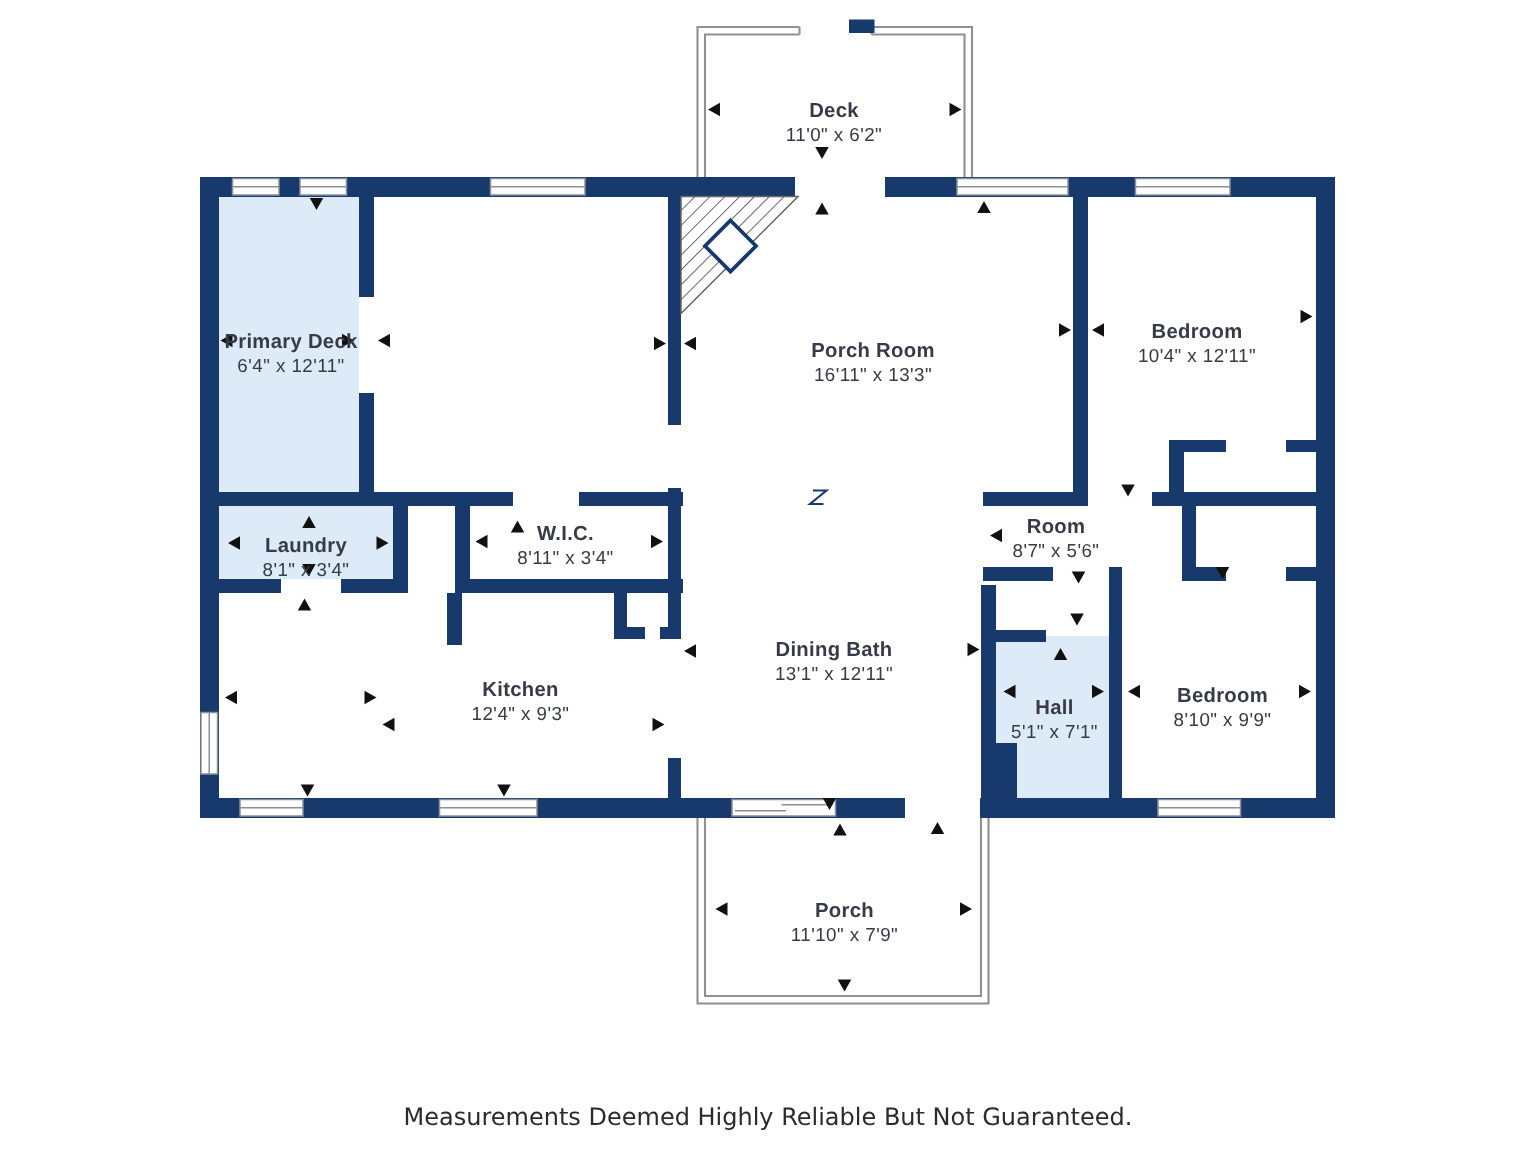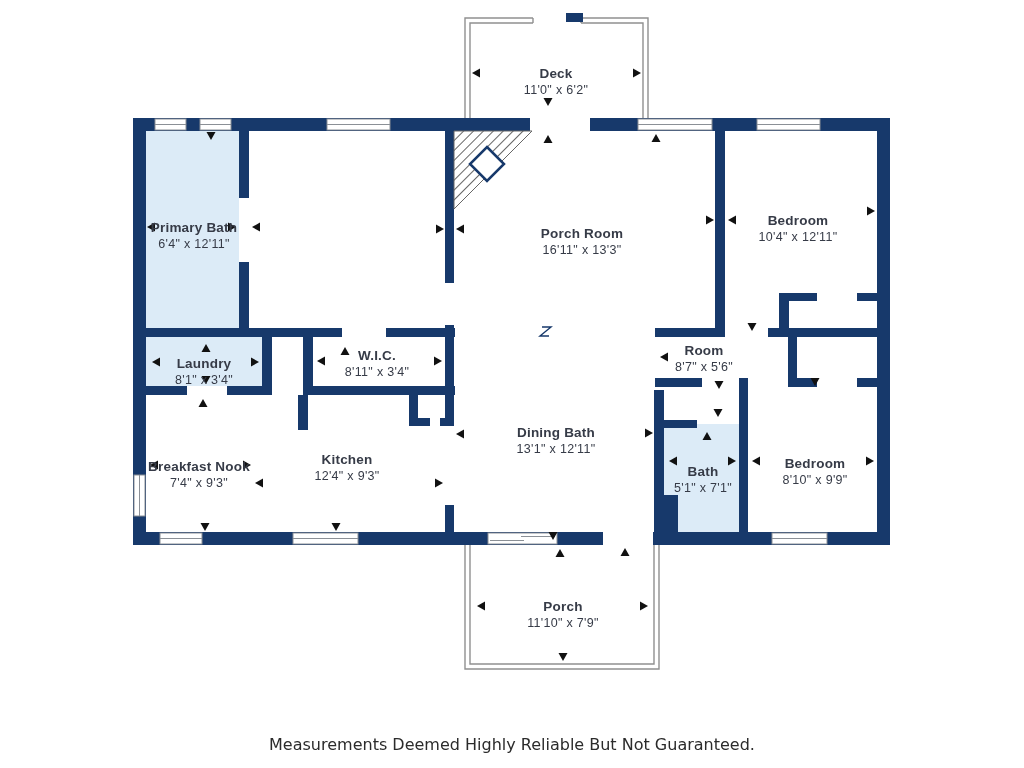--- a/index.html
+++ b/index.html
@@ -201,21 +201,21 @@
     <polygon class="ar" points="653,433 645,428.5 645,437.5"></polygon>
     <polygon class="ar" points="456,434 464,429.5 464,438.5"></polygon>
   </g>
 </svg>
 
 <div class="room-label" style="left:556px;top:82px">
   <div class="rname">Deck</div>
   <div class="rdims">11'0" x 6'2"</div>
 </div>
 <div class="room-label" style="left:194px;top:236px">
-  <div class="rname">Primary Bath</div>
+  <div class="rname">Primary Deck</div>
   <div class="rdims">6'4" x 12'11"</div>
 </div>
 <div class="room-label" style="left:582px;top:242px">
   <div class="rname">Porch Room</div>
   <div class="rdims">16'11" x 13'3"</div>
 </div>
 <div class="room-label" style="left:798px;top:229px">
   <div class="rname">Bedroom</div>
   <div class="rdims">10'4" x 12'11"</div>
 </div>
@@ -224,34 +224,30 @@
   <div class="rdims">8'1" x 3'4"</div>
 </div>
 <div class="room-label" style="left:377px;top:364px">
   <div class="rname">W.I.C.</div>
   <div class="rdims">8'11" x 3'4"</div>
 </div>
 <div class="room-label" style="left:704px;top:359px">
   <div class="rname">Room</div>
   <div class="rdims">8'7" x 5'6"</div>
 </div>
-<div class="room-label" style="left:199px;top:475px">
-  <div class="rname">Breakfast Nook</div>
-  <div class="rdims">7'4" x 9'3"</div>
-</div>
 <div class="room-label" style="left:347px;top:468px">
   <div class="rname">Kitchen</div>
   <div class="rdims">12'4" x 9'3"</div>
 </div>
 <div class="room-label" style="left:556px;top:441px">
   <div class="rname">Dining Bath</div>
   <div class="rdims">13'1" x 12'11"</div>
 </div>
 <div class="room-label" style="left:703px;top:480px">
-  <div class="rname">Bath</div>
+  <div class="rname">Hall</div>
   <div class="rdims">5'1" x 7'1"</div>
 </div>
 <div class="room-label" style="left:815px;top:472px">
   <div class="rname">Bedroom</div>
   <div class="rdims">8'10" x 9'9"</div>
 </div>
 <div class="room-label" style="left:563px;top:615px">
   <div class="rname">Porch</div>
   <div class="rdims">11'10" x 7'9"</div>
 </div>

